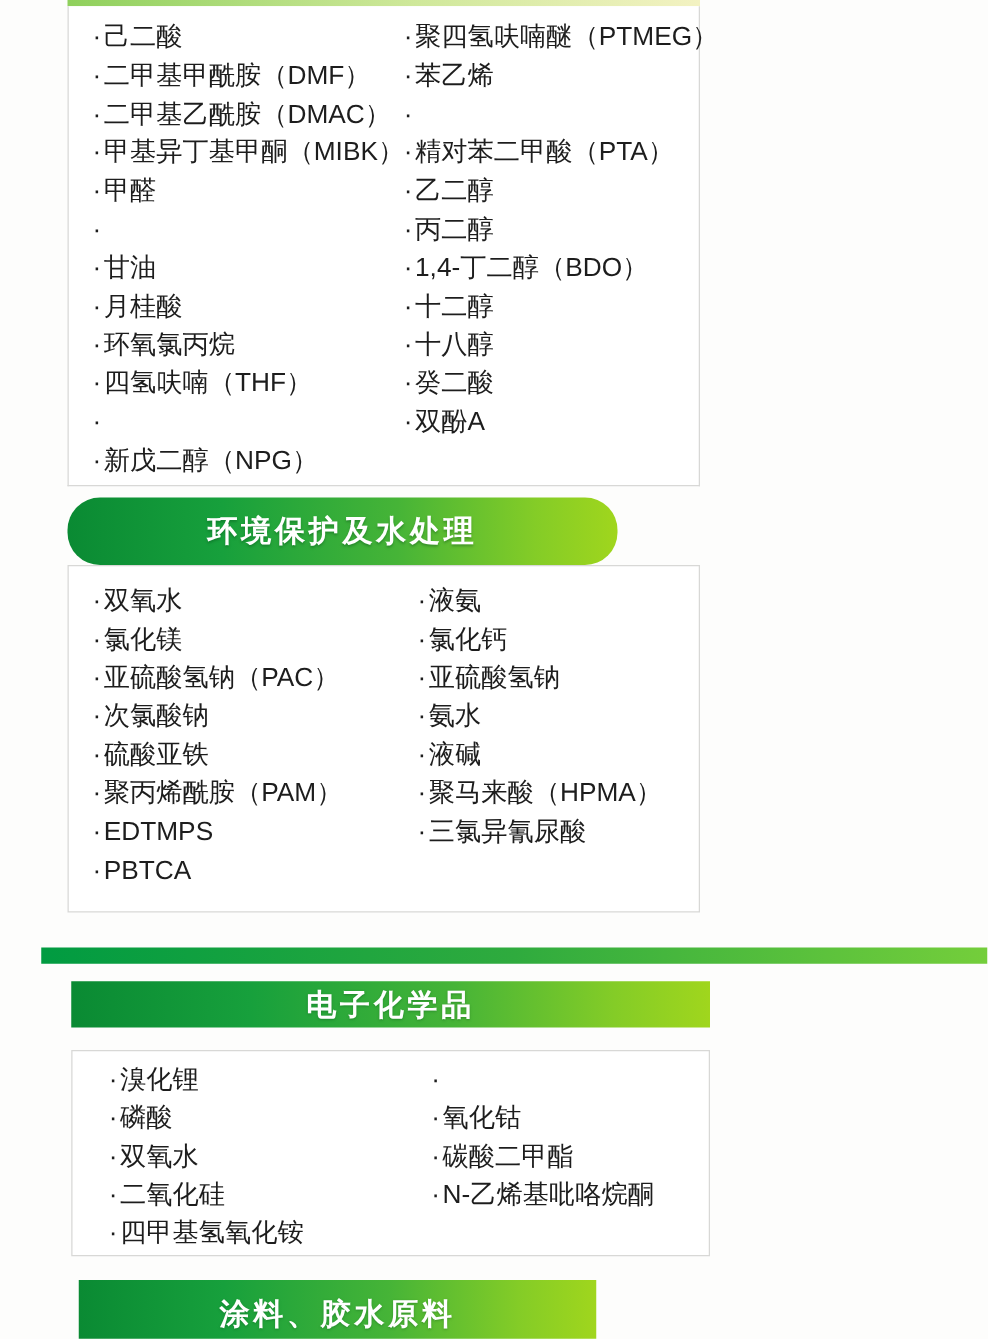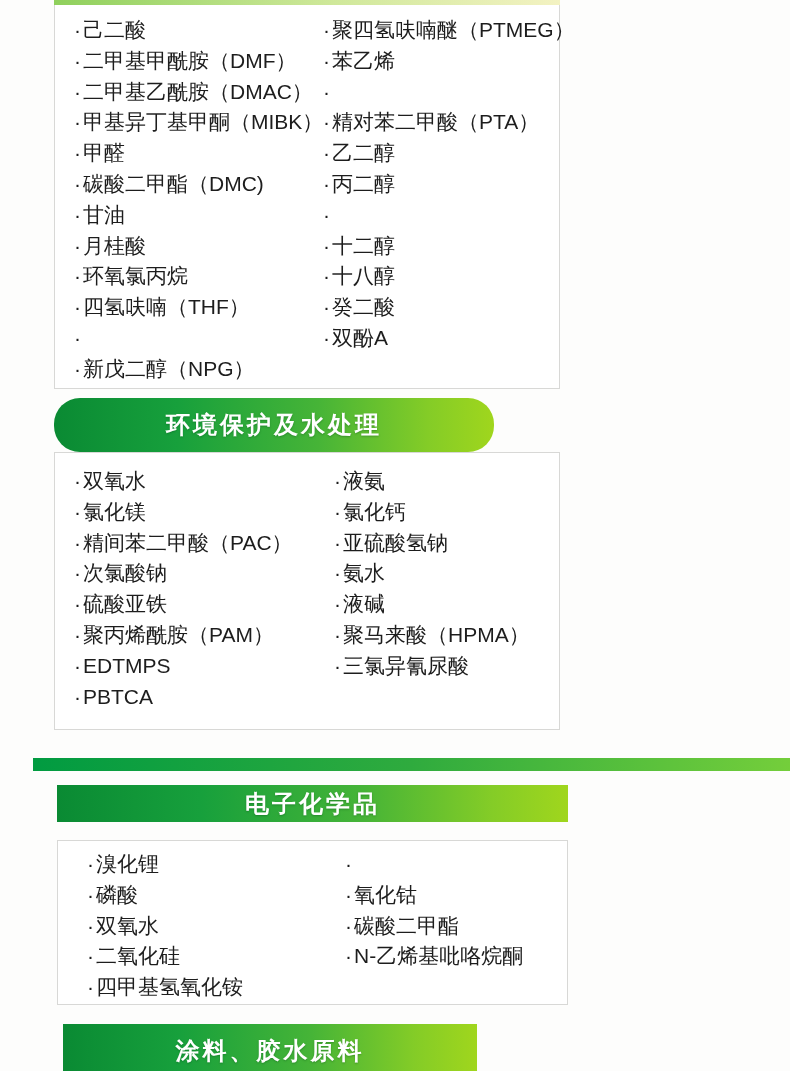--- a/index.html
+++ b/index.html
@@ -84,21 +84,20 @@
         <div class="item">
           <span class="bullet">·</span>
           <span>甲基异丁基甲酮（MIBK）</span>
         </div>
         <div class="item">
           <span class="bullet">·</span>
           <span>甲醛</span>
         </div>
         <div class="item">
           <span class="bullet">·</span>
-          <span>碳酸二甲酯（DMC)</span>
         </div>
         <div class="item">
           <span class="bullet">·</span>
           <span>甘油</span>
         </div>
         <div class="item">
           <span class="bullet">·</span>
           <span>月桂酸</span>
         </div>
         <div class="item">
@@ -136,20 +135,21 @@
         <div class="item">
           <span class="bullet">·</span>
           <span>乙二醇</span>
         </div>
         <div class="item">
           <span class="bullet">·</span>
           <span>丙二醇</span>
         </div>
         <div class="item">
           <span class="bullet">·</span>
+          <span>1,4-丁二醇（BDO）</span>
         </div>
         <div class="item">
           <span class="bullet">·</span>
           <span>十二醇</span>
         </div>
         <div class="item">
           <span class="bullet">·</span>
           <span>十八醇</span>
         </div>
         <div class="item">
@@ -172,21 +172,21 @@
         <div class="item">
           <span class="bullet">·</span>
           <span>双氧水</span>
         </div>
         <div class="item">
           <span class="bullet">·</span>
           <span>氯化镁</span>
         </div>
         <div class="item">
           <span class="bullet">·</span>
-          <span>精间苯二甲酸（PAC）</span>
+          <span>亚硫酸氢钠（PAC）</span>
         </div>
         <div class="item">
           <span class="bullet">·</span>
           <span>次氯酸钠</span>
         </div>
         <div class="item">
           <span class="bullet">·</span>
           <span>硫酸亚铁</span>
         </div>
         <div class="item">

